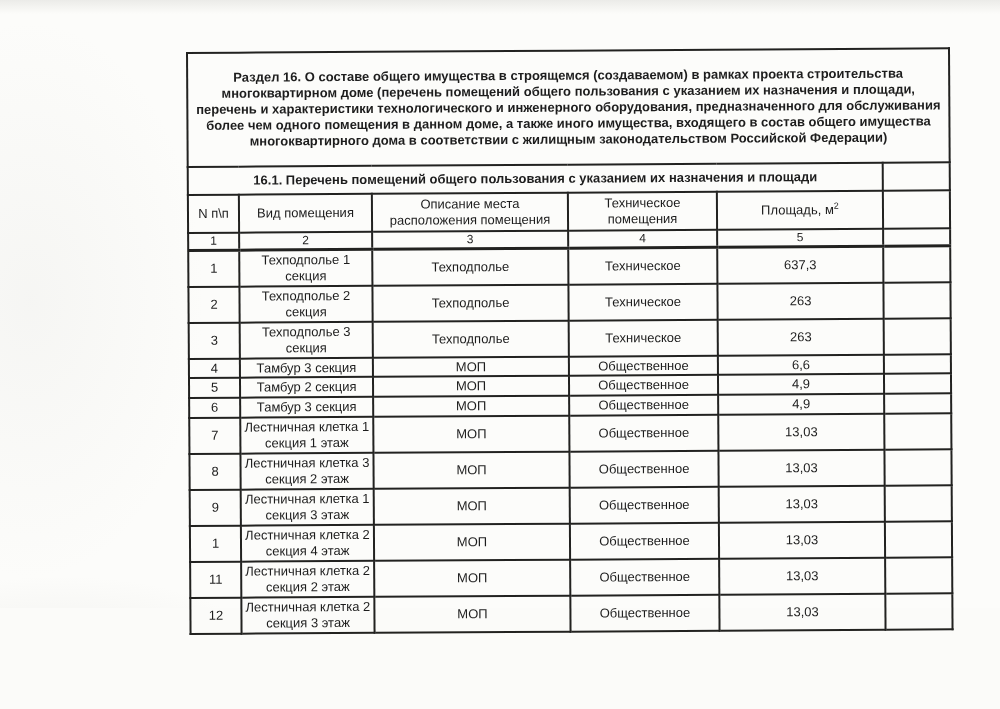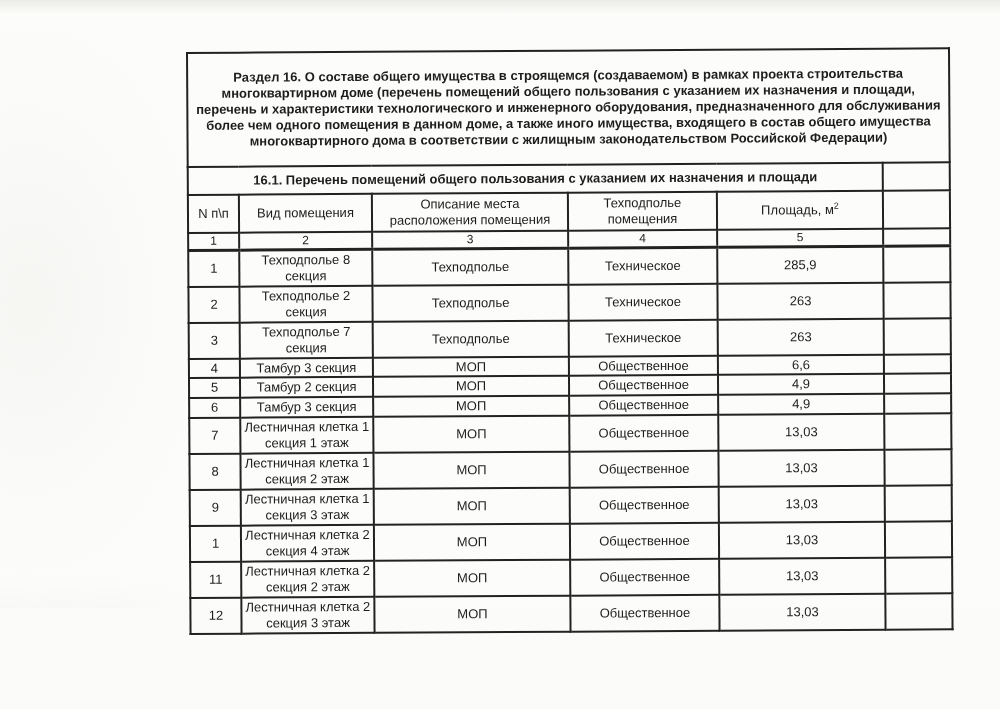--- a/index.html
+++ b/index.html
@@ -94,52 +94,52 @@
           <td class="title-cell" colspan="6">Раздел 16. О составе общего имущества в строящемся (создаваемом) в рамках проекта строительства многоквартирном доме (перечень помещений общего пользования с указанием их назначения и площади, перечень и характеристики технологического и инженерного оборудования, предназначенного для обслуживания более чем одного помещения в данном доме, а также иного имущества, входящего в состав общего имущества многоквартирного дома в соответствии с жилищным законодательством Российской Федерации)</td>
         </tr>
         <tr>
           <td class="section-cell" colspan="5">16.1. Перечень помещений общего пользования с указанием их назначения и площади</td>
           <td class="section-cell"></td>
         </tr>
         <tr class="header-row">
           <td>N п\п</td>
           <td>Вид помещения</td>
           <td>Описание места расположения помещения</td>
-          <td>Техподполье помещения</td>
+          <td>Техническое помещения</td>
           <td><span>Площадь, м</span><sup>2</sup></td>
           <td></td>
         </tr>
         <tr class="numbers-row">
           <td>1</td>
           <td>2</td>
           <td>3</td>
           <td>4</td>
           <td>5</td>
           <td></td>
         </tr>
 
         <tr class="r-tall">
           <td>1</td>
-          <td>Техподполье 8 секция</td>
+          <td>Техподполье 1 секция</td>
           <td>Техподполье</td>
           <td>Техническое</td>
-          <td>285,9</td>
+          <td>637,3</td>
           <td></td>
         </tr>
         <tr class="r-tall">
           <td>2</td>
           <td>Техподполье 2 секция</td>
           <td>Техподполье</td>
           <td>Техническое</td>
           <td>263</td>
           <td></td>
         </tr>
         <tr class="r-tall">
           <td>3</td>
-          <td>Техподполье 7 секция</td>
+          <td>Техподполье 3 секция</td>
           <td>Техподполье</td>
           <td>Техническое</td>
           <td>263</td>
           <td></td>
         </tr>
         <tr class="r-short">
           <td>4</td>
           <td>Тамбур 3 секция</td>
           <td>МОП</td>
           <td>Общественное</td>
@@ -165,21 +165,21 @@
         <tr class="r-tall">
           <td>7</td>
           <td>Лестничная клетка 1 секция 1 этаж</td>
           <td>МОП</td>
           <td>Общественное</td>
           <td>13,03</td>
           <td></td>
         </tr>
         <tr class="r-tall">
           <td>8</td>
-          <td>Лестничная клетка 1 секция 2 этаж</td>
+          <td>Лестничная клетка 3 секция 2 этаж</td>
           <td>МОП</td>
           <td>Общественное</td>
           <td>13,03</td>
           <td></td>
         </tr>
         <tr class="r-tall">
           <td>9</td>
           <td>Лестничная клетка 1 секция 3 этаж</td>
           <td>МОП</td>
           <td>Общественное</td>

